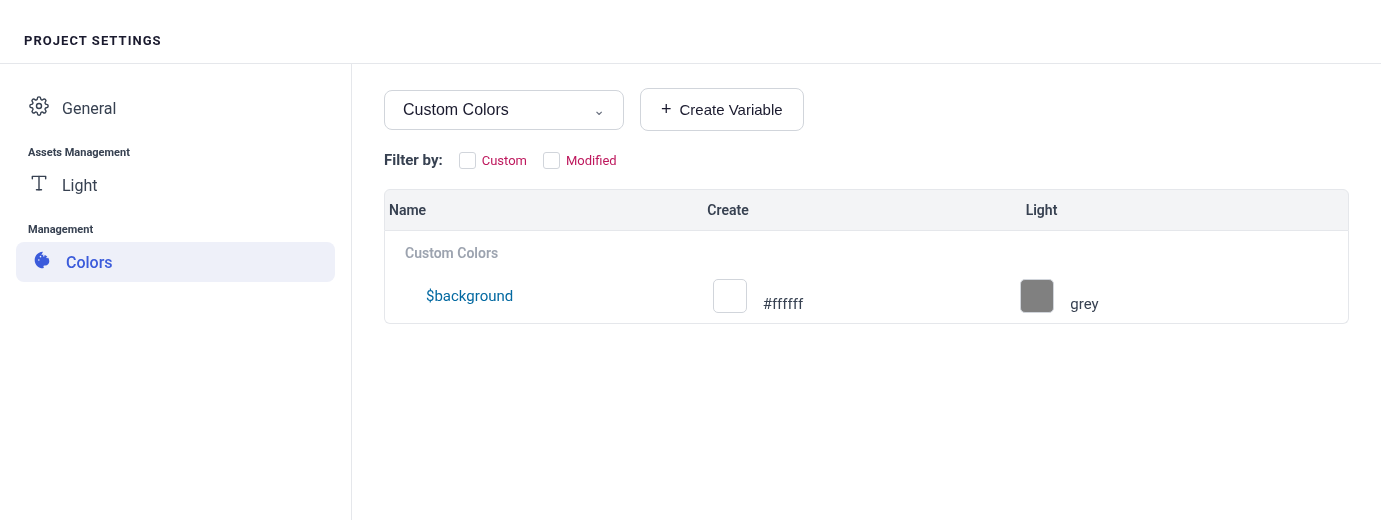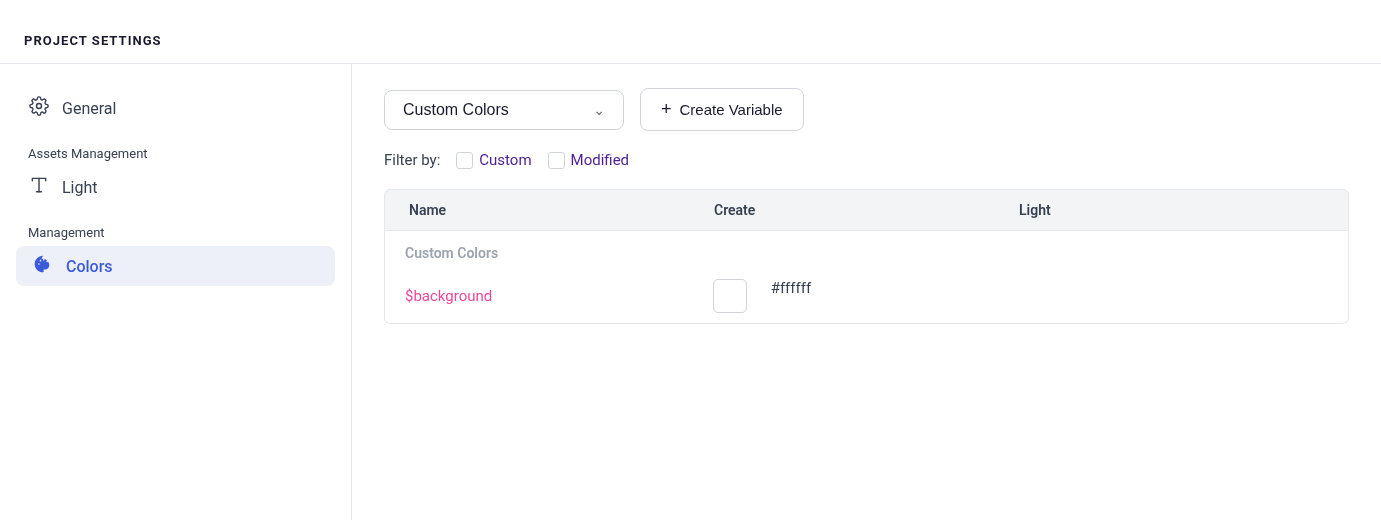--- a/index.html
+++ b/index.html
@@ -61,22 +61,22 @@
       background: #eef0f9;
       color: #3b5bdb;
       padding-left: 16px;
     }
     .sidebar-item.active .sidebar-item-label {
       color: #3b5bdb;
       font-weight: 500;
     }
 
     .sidebar-section-title {
-      font-size: 13px;
-      font-weight: 400;
+      font-size: 11px;
+      font-weight: 700;
       color: #374151;
       padding: 10px 12px 6px 12px;
       margin-top: 8px;
     }
 
     .sidebar-icon {
       font-size: 18px;
       width: 22px;
       text-align: center;
       flex-shrink: 0;
@@ -171,49 +171,49 @@
     }
 
     .filter-area {
       display: flex;
       align-items: center;
       gap: 16px;
       font-size: 15px;
       color: #374151;
     }
     .filter-label {
-      font-weight: 400;
+      font-weight: 700;
       color: #374151;
     }
     .filter-item {
       display: flex;
       align-items: center;
       gap: 6px;
     }
     .filter-checkbox {
       width: 17px;
       height: 17px;
       border: 1.5px solid #d1d5db;
       border-radius: 3px;
       background: #fff;
       cursor: pointer;
     }
     .filter-item-label {
-      font-size: 15px;
-      color: #4c1d95;
+      font-size: 13px;
+      color: #be185d;
     }
 
     
     .table-header {
       display: grid;
       grid-template-columns: 1fr 1fr 1fr;
       background: #f3f4f6;
       border-radius: 6px 6px 0 0;
       border: 1px solid #e5e7eb;
-      padding: 12px 24px;
+      padding: 12px 4px;
       margin-bottom: 0;
     }
     .table-header-cell {
       font-size: 14px;
       font-weight: 600;
       color: #374151;
     }
 
     .table-section-title {
       font-size: 14px;
@@ -236,27 +236,28 @@
       background: #fff;
     }
 
     .table-row:last-child {
       border-bottom: 1px solid #e5e7eb;
       border-radius: 0 0 6px 6px;
     }
 
     .var-name {
       font-size: 15px;
-      color: #ec4899;
+      color: #0369a1;
+      margin-left: 21px;
     }
 
     .color-cell {
       display: flex;
-      align-items: flex-start;
-      gap: 24px;
+      align-items: flex-end;
+      gap: 16px;
     }
     .color-swatch {
       width: 34px;
       height: 34px;
       border-radius: 5px;
       border: 1px solid #d1d5db;
       flex-shrink: 0;
     }
     .color-value {
       font-size: 15px;
@@ -363,19 +364,23 @@
         <div class="table-section-title">
           <span>Custom Colors</span>
         </div>
 
         <div class="table-row">
           <span class="var-name">$background</span>
           <div class="color-cell">
             <div class="color-swatch" style="background: #ffffff;"></div>
             <span class="color-value">#ffffff</span>
           </div>
+          <div class="color-cell">
+            <div class="color-swatch" style="background: #808080;"></div>
+            <span class="color-value">grey</span>
+          </div>
         </div>
 
       </div>
 
     </div>
   </div>
 </div>
 
 </body></html>

